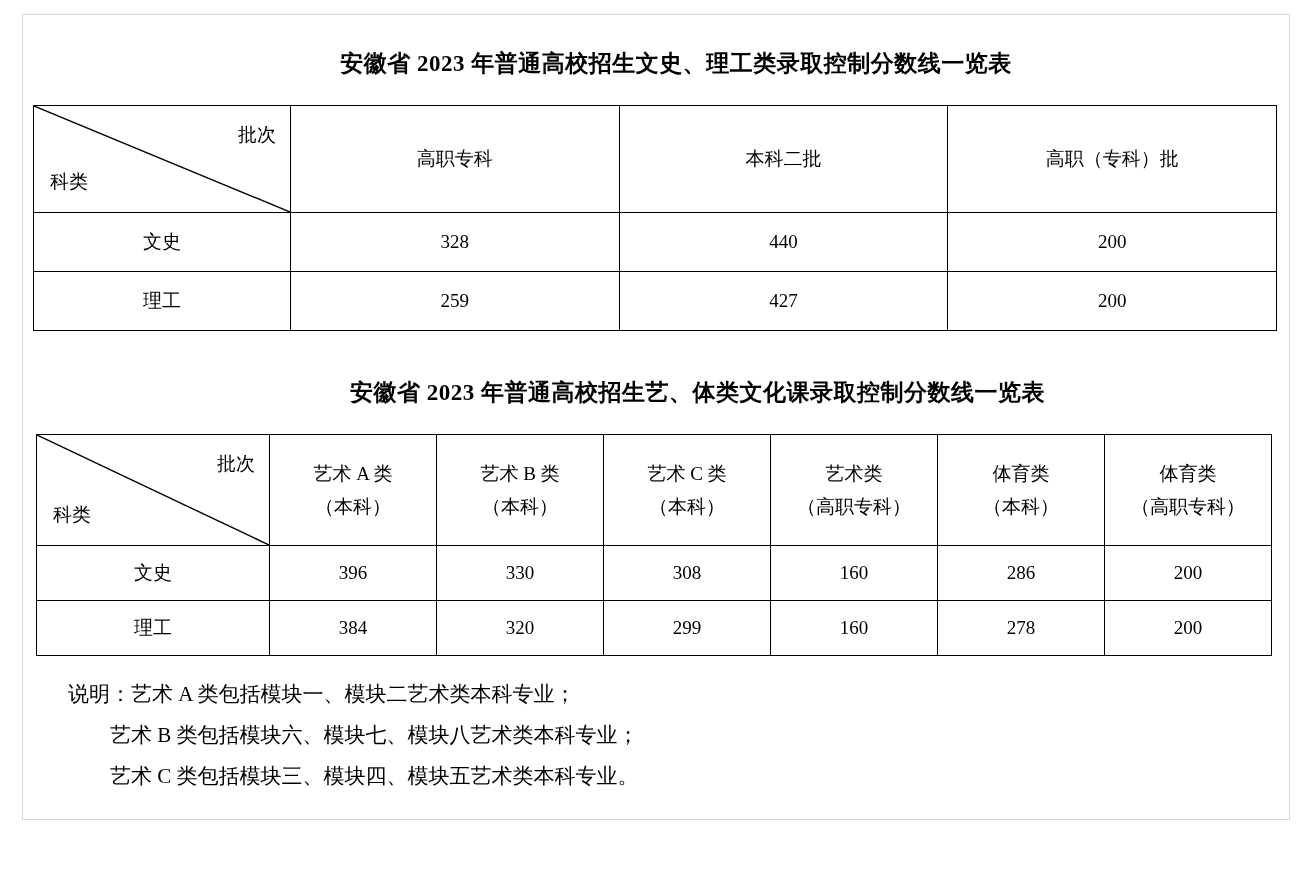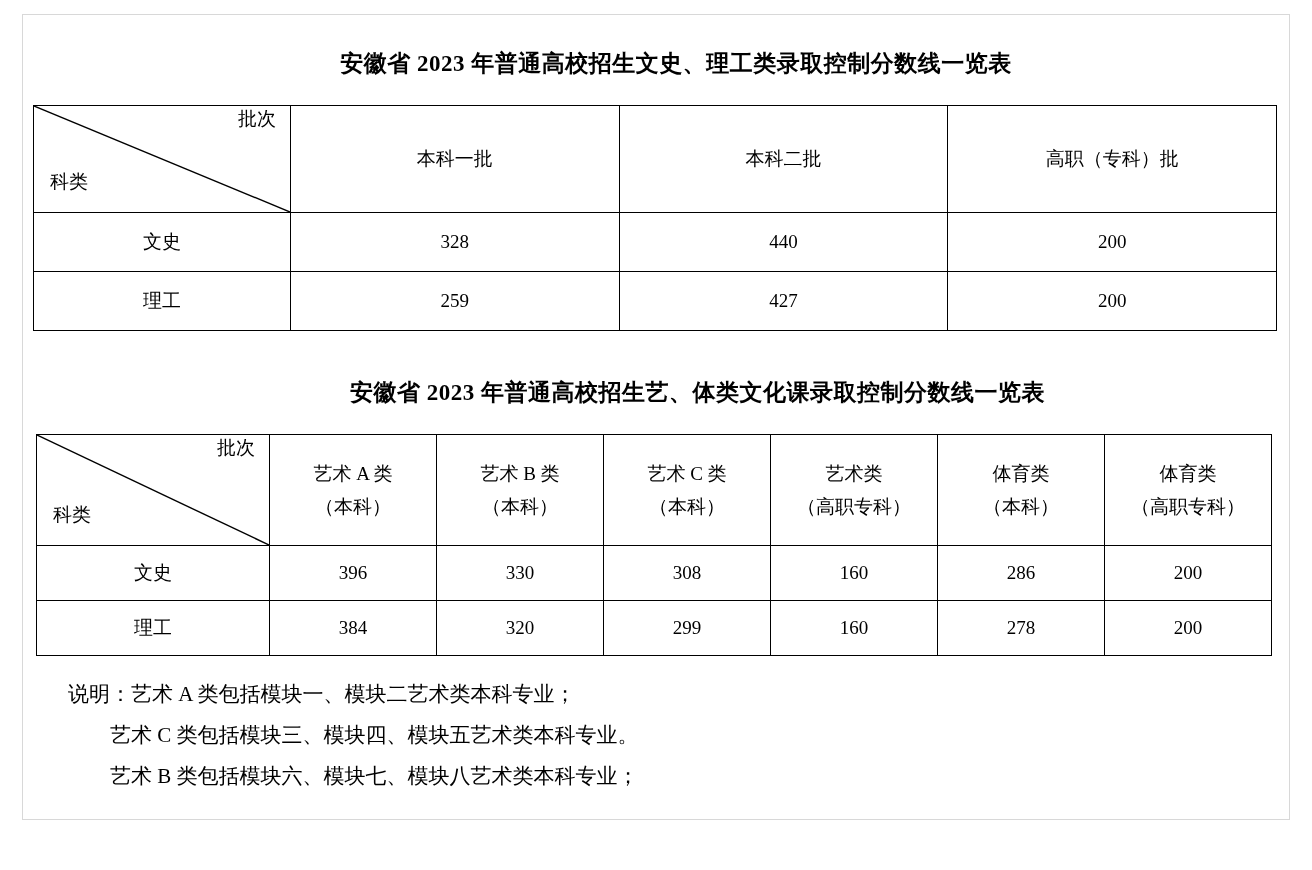--- a/index.html
+++ b/index.html
@@ -99,21 +99,21 @@
   }
   .corner-cell .diag {
     position: absolute;
     left: 0; top: 0;
     width: 100%;
     height: 100%;
   }
   .corner-cell .lbl-top {
     position: absolute;
     right: 14px;
-    top: 0;
+    top: 16px;
     font-size: 19px;
   }
   .corner-cell .lbl-bottom {
     position: absolute;
     left: 16px;
     bottom: 17px;
     font-size: 19px;
   }
 
   .hdr-line { display: block; }
@@ -145,21 +145,21 @@
     <table id="table1">
       <tbody>
           <tr>
         <td class="corner-cell">
           <svg class="diag" viewBox="0 0 256 104" preserveAspectRatio="none">
             <line x1="0" y1="0" x2="256" y2="104" stroke="#000000" stroke-width="1.4" vector-effect="non-scaling-stroke"></line>
           </svg>
           <span class="lbl-top">批次</span>
           <span class="lbl-bottom">科类</span>
         </td>
-        <td class="hdr">本科一批</td>
+        <td class="hdr">高职专科</td>
         <td class="hdr">本科二批</td>
         <td class="hdr">高职（专科）批</td>
       </tr>
       <tr>
         <td class="row-label">文史</td>
         <td class="val">328</td>
         <td class="val">440</td>
         <td class="val">200</td>
       </tr>
       <tr>
@@ -231,17 +231,17 @@
         <td class="val">160</td>
         <td class="val">278</td>
         <td class="val">200</td>
       </tr>
     </tbody>
       </table>
   </div>
 
   <div class="notes">
     <div class="note-line first">说明：艺术 A 类包括模块一、模块二艺术类本科专业；</div>
+    <div class="note-line">艺术 B 类包括模块六、模块七、模块八艺术类本科专业；</div>
     <div class="note-line">艺术 C 类包括模块三、模块四、模块五艺术类本科专业。</div>
-    <div class="note-line">艺术 B 类包括模块六、模块七、模块八艺术类本科专业；</div>
   </div>
 
 </div>
 
 </body></html>

